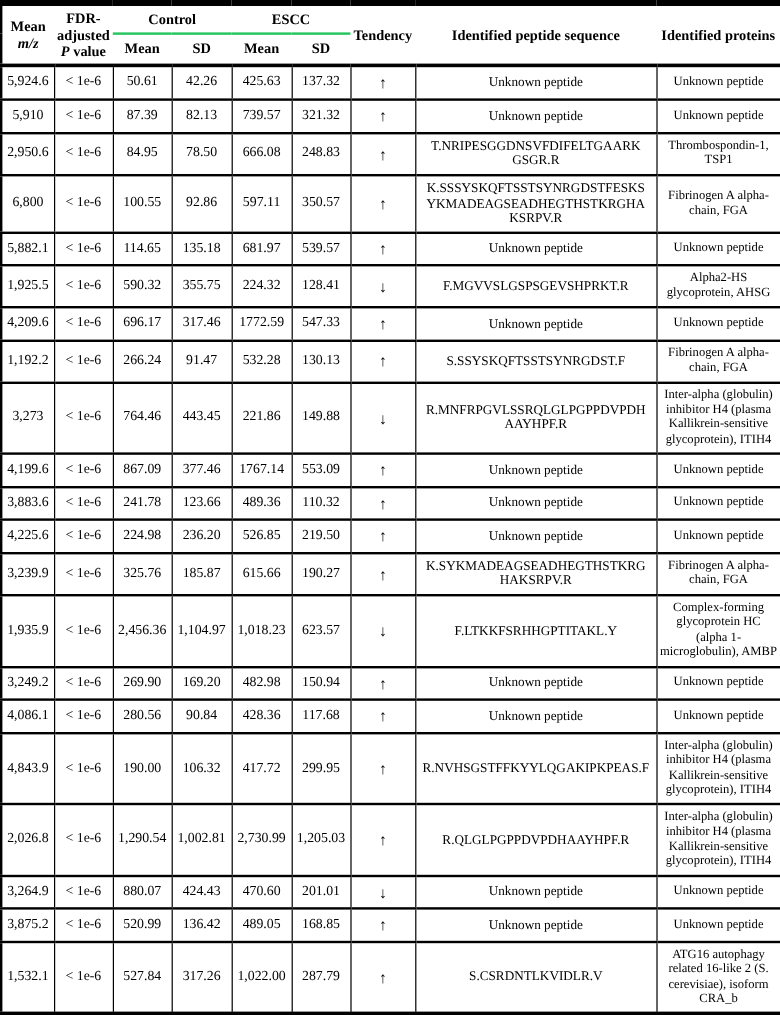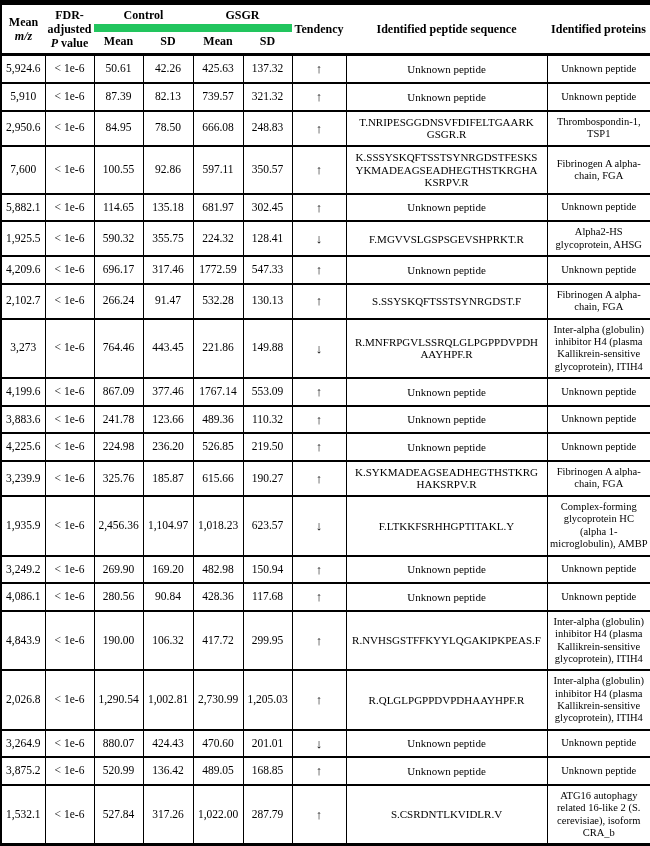--- a/index.html
+++ b/index.html
@@ -27,21 +27,21 @@
     border-bottom: 3px solid #000000;
     font-weight: bold;
     font-size: 12px;
     line-height: 1.18;
     padding: 3px 2px;
     text-align: center;
     vertical-align: middle;
     background: #ffffff;
   }
   thead th.grp {
-    border-bottom: 8px solid #22c55e;
+    border-bottom: 2px solid #22c55e;
     padding: 2px 2px 1px 2px;
   }
   thead tr.subhead th {
     border-bottom: 3px solid #000000;
     padding: 2px 2px 4px 2px;
   }
   
   tbody td {
     border: 1.5px solid #000000;
     border-top-width: 2px;
@@ -83,21 +83,21 @@
       <col style="width:49px">
       <col style="width:54px">
       <col style="width:201px">
       <col style="width:104px">
     </colgroup>
     <thead>
       <tr>
         <th rowspan="2"><span>Mean</span><br><i>m/z</i></th>
         <th rowspan="2"><span>FDR-</span><br><span>adjusted</span><br><i>P</i> <span>value</span></th>
         <th colspan="2" class="grp">Control</th>
-        <th colspan="2" class="grp">GSGR</th>
+        <th colspan="2" class="grp">ESCC</th>
         <th rowspan="2">Tendency</th>
         <th rowspan="2">Identified peptide sequence</th>
         <th rowspan="2">Identified proteins</th>
       </tr>
       <tr class="subhead">
         <th>Mean</th>
         <th>SD</th>
         <th>Mean</th>
         <th>SD</th>
       </tr>
@@ -130,37 +130,37 @@
           <td>&lt; 1e-6</td>
           <td>84.95</td>
           <td>78.50</td>
           <td>666.08</td>
           <td>248.83</td>
           <td class="tend">↑</td>
           <td class="pep">T.NRIPESGGDNSVFDIFELTGAARK GSGR.R</td>
           <td class="prot">Thrombospondin-1, TSP1</td>
         </tr>
         <tr>
-          <td>7,600</td>
+          <td>6,800</td>
           <td>&lt; 1e-6</td>
           <td>100.55</td>
           <td>92.86</td>
           <td>597.11</td>
           <td>350.57</td>
           <td class="tend">↑</td>
           <td class="pep">K.SSSYSKQFTSSTSYNRGDSTFESKS YKMADEAGSEADHEGTHSTKRGHA KSRPV.R</td>
           <td class="prot">Fibrinogen A alpha-chain, FGA</td>
         </tr>
         <tr>
           <td>5,882.1</td>
           <td>&lt; 1e-6</td>
           <td>114.65</td>
           <td>135.18</td>
           <td>681.97</td>
-          <td>302.45</td>
+          <td>539.57</td>
           <td class="tend">↑</td>
           <td class="pep">Unknown peptide</td>
           <td class="prot">Unknown peptide</td>
         </tr>
         <tr>
           <td>1,925.5</td>
           <td>&lt; 1e-6</td>
           <td>590.32</td>
           <td>355.75</td>
           <td>224.32</td>
@@ -174,21 +174,21 @@
           <td>&lt; 1e-6</td>
           <td>696.17</td>
           <td>317.46</td>
           <td>1772.59</td>
           <td>547.33</td>
           <td class="tend">↑</td>
           <td class="pep">Unknown peptide</td>
           <td class="prot">Unknown peptide</td>
         </tr>
         <tr>
-          <td>2,102.7</td>
+          <td>1,192.2</td>
           <td>&lt; 1e-6</td>
           <td>266.24</td>
           <td>91.47</td>
           <td>532.28</td>
           <td>130.13</td>
           <td class="tend">↑</td>
           <td class="pep">S.SSYSKQFTSSTSYNRGDST.F</td>
           <td class="prot">Fibrinogen A alpha-chain, FGA</td>
         </tr>
         <tr>

